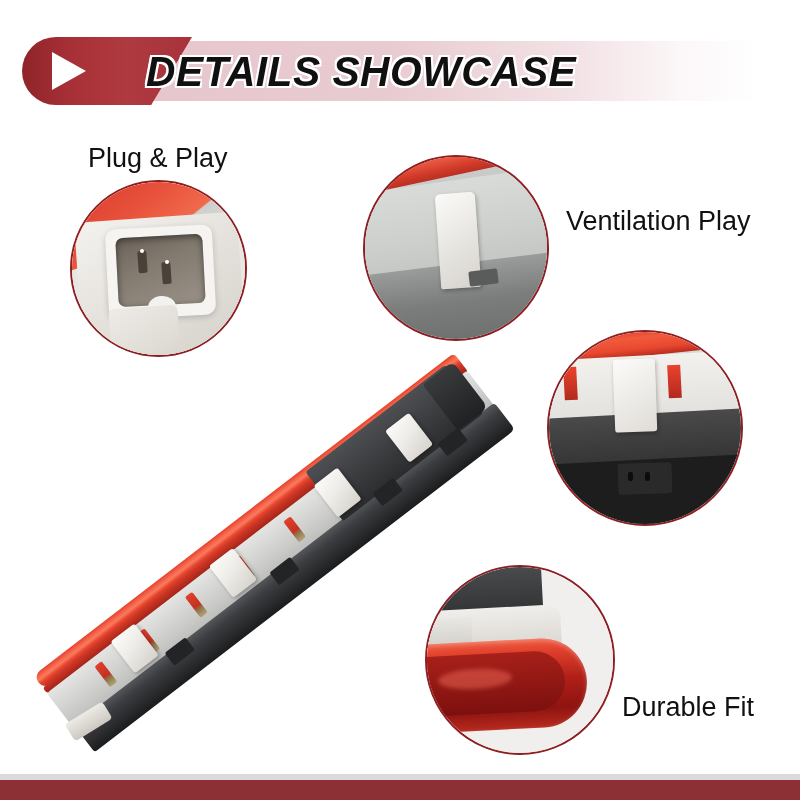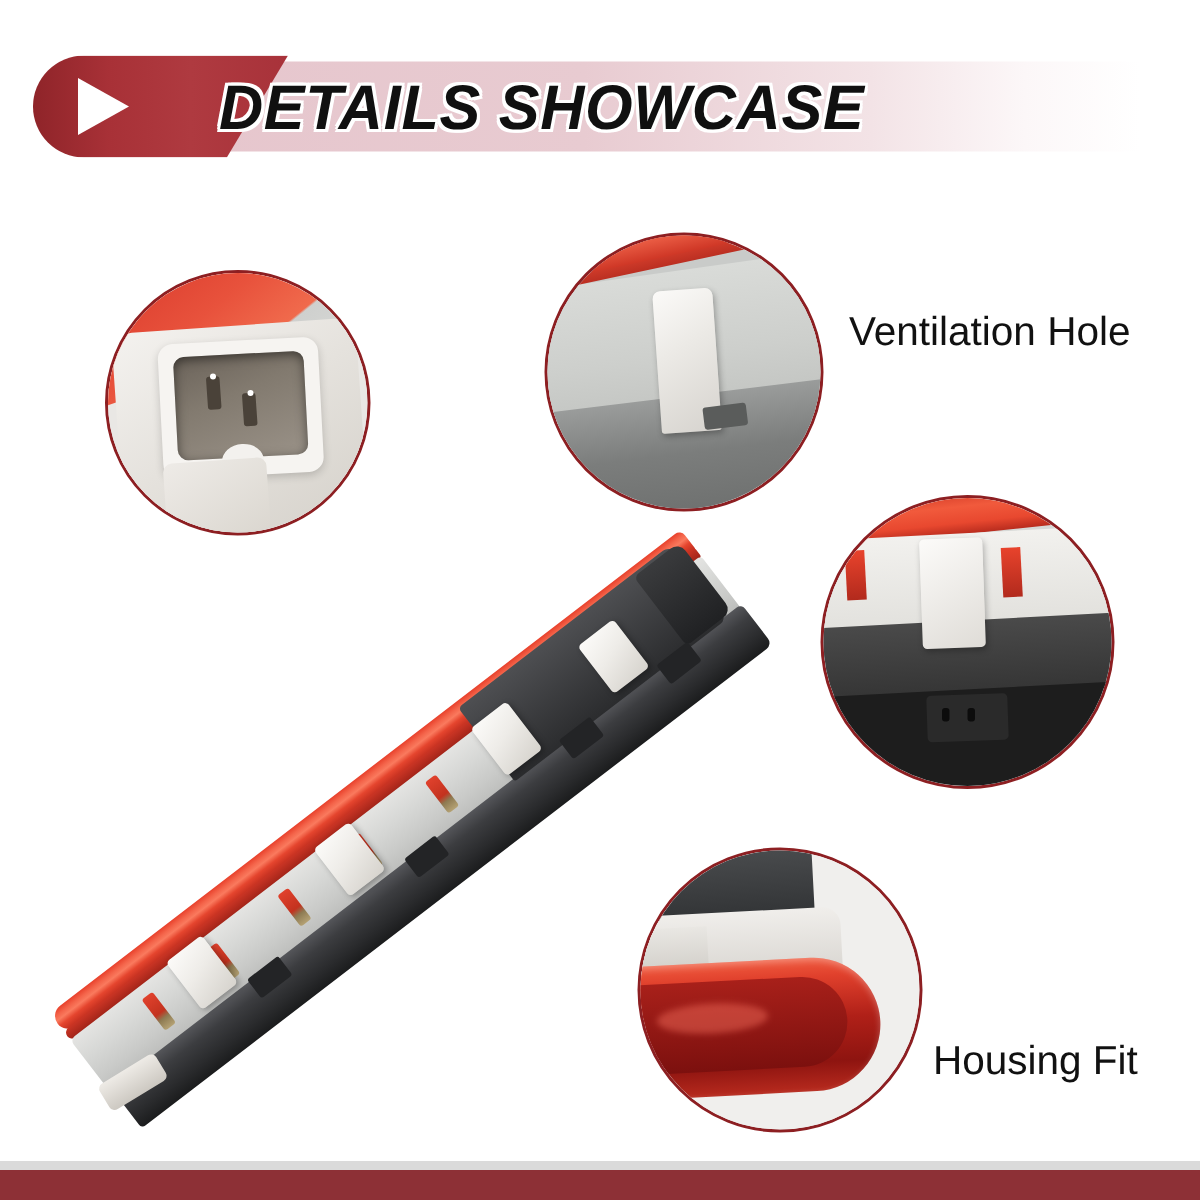--- a/index.html
+++ b/index.html
@@ -221,20 +221,21 @@
 
 <div id="stage">
 
   <div class="banner">
     <div class="banner-bar"></div>
     <div class="banner-red"></div>
     <div class="play-tri"></div>
     <div class="banner-title">DETAILS SHOWCASE</div>
   </div>
 
+  <div class="clabel" style="left:88px;top:145px;">Plug &amp; Play</div>
   <div class="callout" style="left:70px;top:180px;width:173px;height:173px;">
     <div class="inner">
       <div class="pp-bg"></div>
       <div class="pp-red"></div>
       <div class="pp-body"></div>
       <div class="pp-shell"></div>
       <div class="pp-cav"></div>
       <div class="pp-pin" style="left:38%;top:40%;"></div>
       <div class="pp-pin" style="left:52%;top:46%;"></div>
       <div class="pp-dot" style="left:39.5%;top:39%;"></div>
@@ -248,21 +249,21 @@
     <div class="inner">
       <div class="vh-gray"></div>
       <div class="vh-lightface"></div>
       <div class="vh-darkbase"></div>
       <div class="vh-redband"></div>
       <div class="vh-redband2"></div>
       <div class="vh-tab"></div>
       <div class="vh-slot"></div>
     </div>
   </div>
-  <div class="clabel" style="left:566px;top:208px;">Ventilation Hole</div>
+  <div class="clabel" style="left:566px;top:208px;">Ventilation Play</div>
 
   <div class="callout" style="left:547px;top:330px;width:192px;height:192px;">
     <div class="inner">
       <div class="dh-bg"></div>
       <div class="dh-dark"></div>
       <div class="dh-red"></div>
       <div class="dh-white"></div>
       <div class="dh-black"></div>
       <div class="dh-black2"></div>
       <div class="dh-led" style="left:8%;top:18%;"></div>
@@ -278,21 +279,21 @@
     <div class="inner">
       <div class="df-bg"></div>
       <div class="df-blk"></div>
       <div class="df-wht"></div>
       <div class="df-wht2"></div>
       <div class="df-lens"></div>
       <div class="df-lensin"></div>
       <div class="df-glow"></div>
     </div>
   </div>
-  <div class="clabel" style="left:622px;top:694px;">Housing Fit</div>
+  <div class="clabel" style="left:622px;top:694px;">Durable Fit</div>
 
   <div class="product">
     <div class="bar">
       <div class="bar-lens"></div>
       <div class="bar-lens2"></div>
       <div class="bar-face"></div>
 
       <div class="bar-led" style="left:54px;"></div>
       <div class="bar-led" style="left:108px;"></div>
       <div class="bar-led" style="left:168px;"></div>

